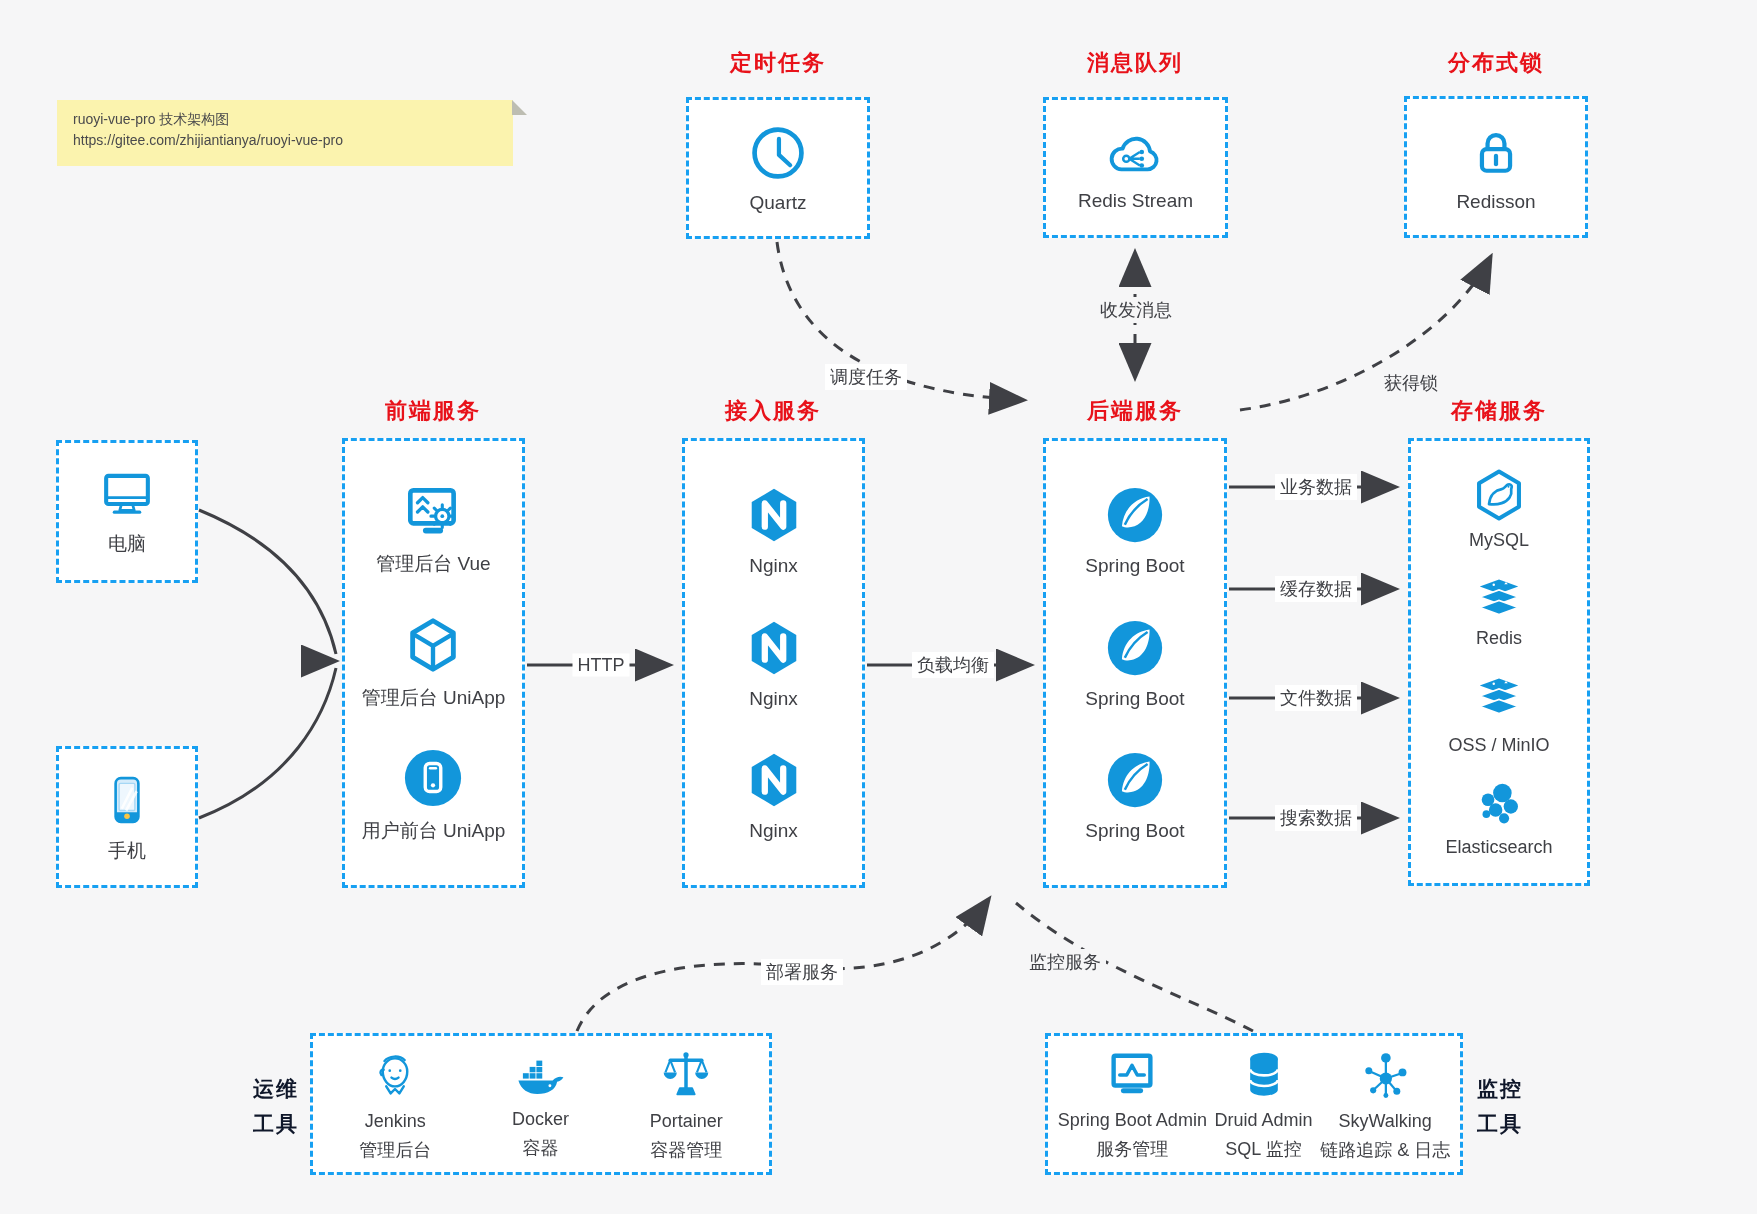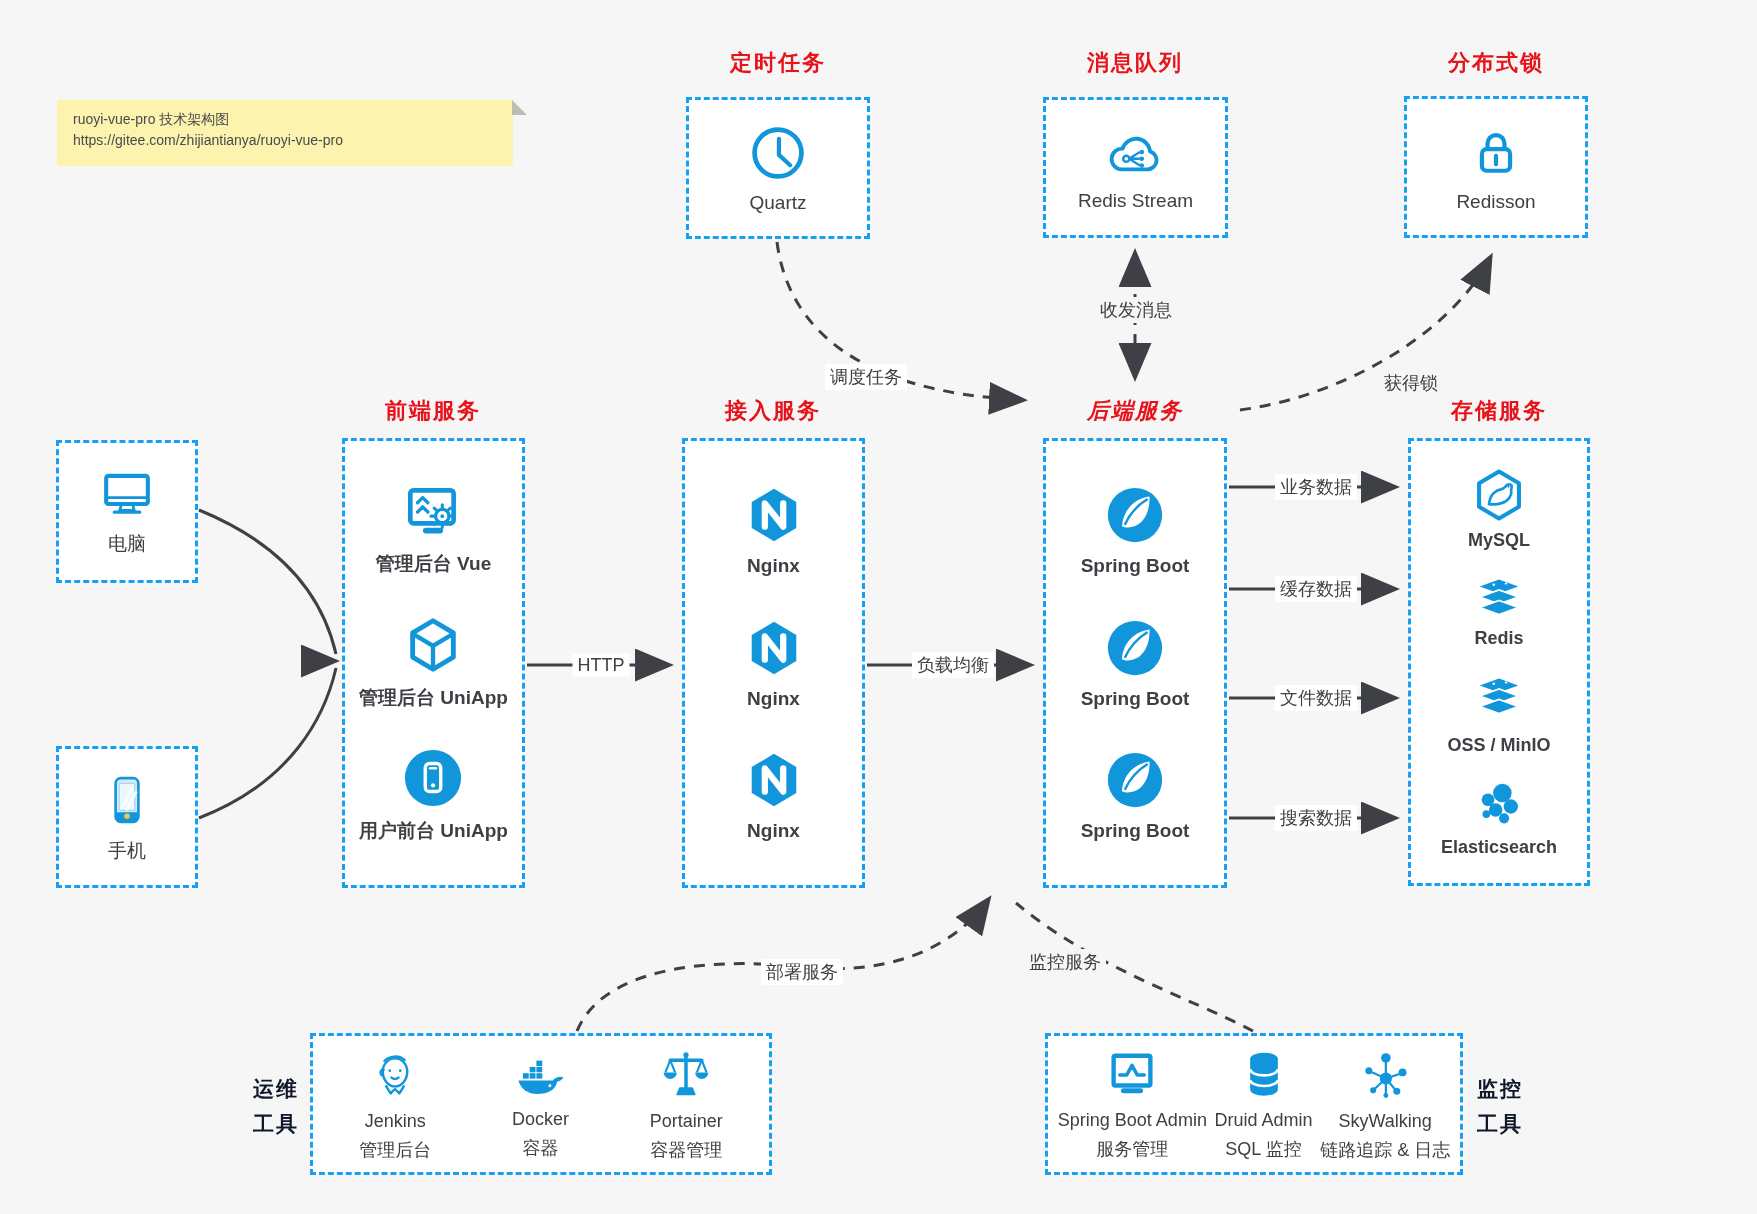--- a/index.html
+++ b/index.html
@@ -2,21 +2,21 @@
 <html><head>
 <meta charset="utf-8">
 <style>
   html,body{margin:0;padding:0;background:#f6f6f7;}
   .stage{position:relative;width:1757px;height:1214px;background:#f6f6f7;
          font-family:"Liberation Sans","DejaVu Sans",sans-serif;overflow:hidden;}
   .wires{position:absolute;left:0;top:0;z-index:4;pointer-events:none;}
   .dbox{position:absolute;box-sizing:border-box;border:3px dashed #17a0f2;background:#fff;
         display:flex;flex-direction:column;align-items:center;z-index:2;}
   .dbox.center{justify-content:center;gap:10px;}
-  .dbox.even{justify-content:space-evenly;padding:4px 0;font-weight:bold;}
+  .dbox.even{justify-content:space-evenly;padding:4px 0;}
   .dbox.brow{flex-direction:row;justify-content:space-around;align-items:center;padding:0 6px;}
   .node{display:flex;flex-direction:column;align-items:center;gap:9px;}
   .node svg{display:block;}
   .nlabel{font-size:19px;color:#3f4045;white-space:nowrap;}
   .nlabel.sm{font-size:18px;}
   .nlabel2{font-size:18px;color:#3f4045;line-height:1.35;text-align:center;white-space:nowrap;}
   .title-red{position:absolute;z-index:3;transform:translateX(-50%);font-size:22px;font-weight:bold;
              color:#e8121a;letter-spacing:2px;white-space:nowrap;}
   .side-title{position:absolute;z-index:3;font-size:21px;font-weight:bold;color:#0f172a;
               text-align:center;line-height:1.65;letter-spacing:2px;width:60px;}
@@ -63,21 +63,21 @@
     <span class="fold"></span>
     <div>ruoyi-vue-pro 技术架构图</div>
     <div>https://gitee.com/zhijiantianya/ruoyi-vue-pro</div>
   </div>
 
   <div class="title-red" style="left:778px;top:48px;">定时任务</div>
   <div class="title-red" style="left:1135px;top:48px;">消息队列</div>
   <div class="title-red" style="left:1496px;top:48px;">分布式锁</div>
   <div class="title-red" style="left:433px;top:396px;">前端服务</div>
   <div class="title-red" style="left:773px;top:396px;">接入服务</div>
-  <div class="title-red" style="left:1135px;top:396px;font-style:italic;">后端服务</div>
+  <div class="title-red" style="left:1135px;top:396px;">后端服务</div>
   <div class="title-red" style="left:1499px;top:396px;">存储服务</div>
 
   <div class="dbox center" style="left:686px;top:97px;width:184px;height:142px;">
     <div class="node">
       <svg width="60" height="60" viewBox="0 0 64 64">
         <circle cx="32" cy="32" r="25" fill="none" stroke="#1296db" stroke-width="5"></circle>
         <path d="M33,17 L33,34 L45,45" fill="none" stroke="#1296db" stroke-width="4.5" stroke-linecap="round" stroke-linejoin="round"></path>
       </svg>
       <span class="nlabel">Quartz</span>
     </div>

